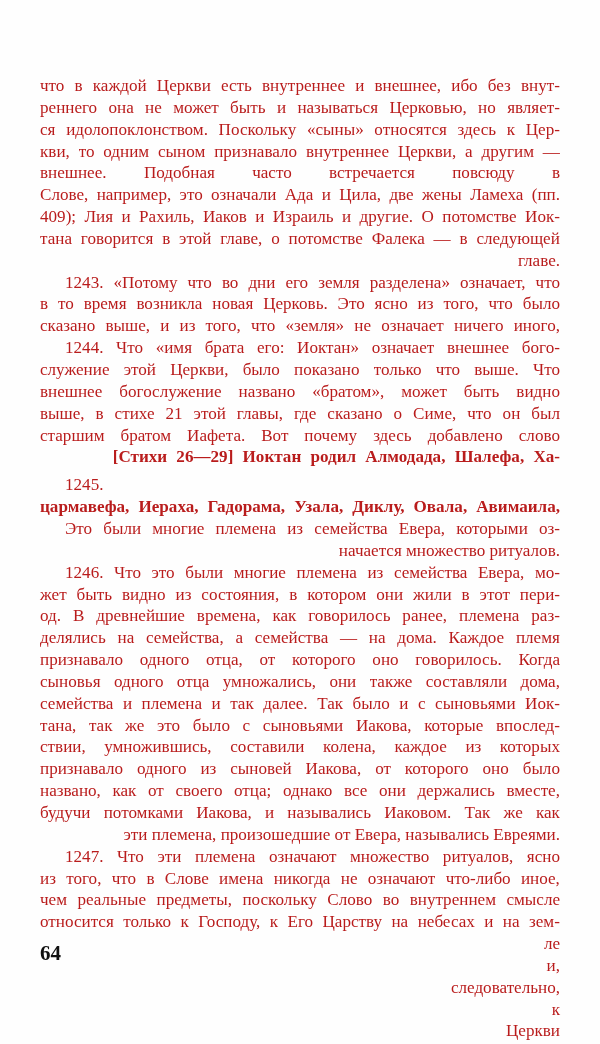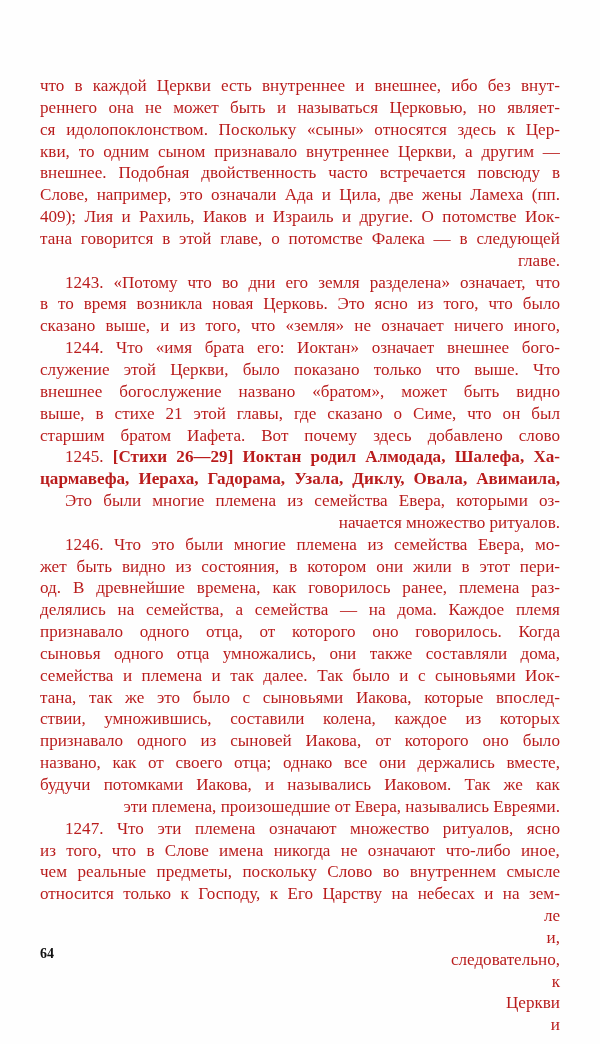--- a/index.html
+++ b/index.html
@@ -62,21 +62,21 @@
   .folio-indent { padding-left: 55px; }
 
   .j.ind  { padding-left: 25px; }
   .j.folio-indent { padding-left: 55px; flex-direction: column; }
 
   #folio {
     position: absolute;
     left: 40px;
     top: 943px;
     font-family: "Liberation Serif", "DejaVu Serif", serif;
-    font-size: 14px;
+    font-size: 21px;
     font-weight: bold;
     line-height: 21.85px;
     color: #111111;
   }
 </style>
 </head>
 <body style="color: rgb(20, 20, 20);">
 
 <div id="page" style="background: rgb(254, 254, 254);">
 
@@ -124,21 +124,20 @@
         <span>признавало</span>
         <span>внутреннее</span>
         <span>Церкви,</span>
         <span>а</span>
         <span>другим</span>
         <span>—</span>
       </div>
       <div class="ln j">
         <span>внешнее.</span>
         <span>Подобная</span>
-        <span>двойственность</span>
         <span>часто</span>
         <span>встречается</span>
         <span>повсюду</span>
         <span>в</span>
       </div>
       <div class="ln j">
         <span>Слове,</span>
         <span>например,</span>
         <span>это</span>
         <span>означали</span>
@@ -267,21 +266,21 @@
         <span>старшим</span>
         <span>братом</span>
         <span>Иафета.</span>
         <span>Вот</span>
         <span>почему</span>
         <span>здесь</span>
         <span>добавлено</span>
         <span>слово</span>
       </div>
       <div class="ln j ind bold">
-        <span style="font-weight: normal;">1245.</span>
+        <span style="font-weight: normal; margin-top: 28px;">1245.</span>
         <span>[Стихи</span>
         <span>26—29]</span>
         <span>Иоктан</span>
         <span>родил</span>
         <span>Алмодада,</span>
         <span>Шалефа,</span>
         <span>Ха-</span>
       </div>
       <div class="ln j bold">
         <span>цармавефа,</span>

